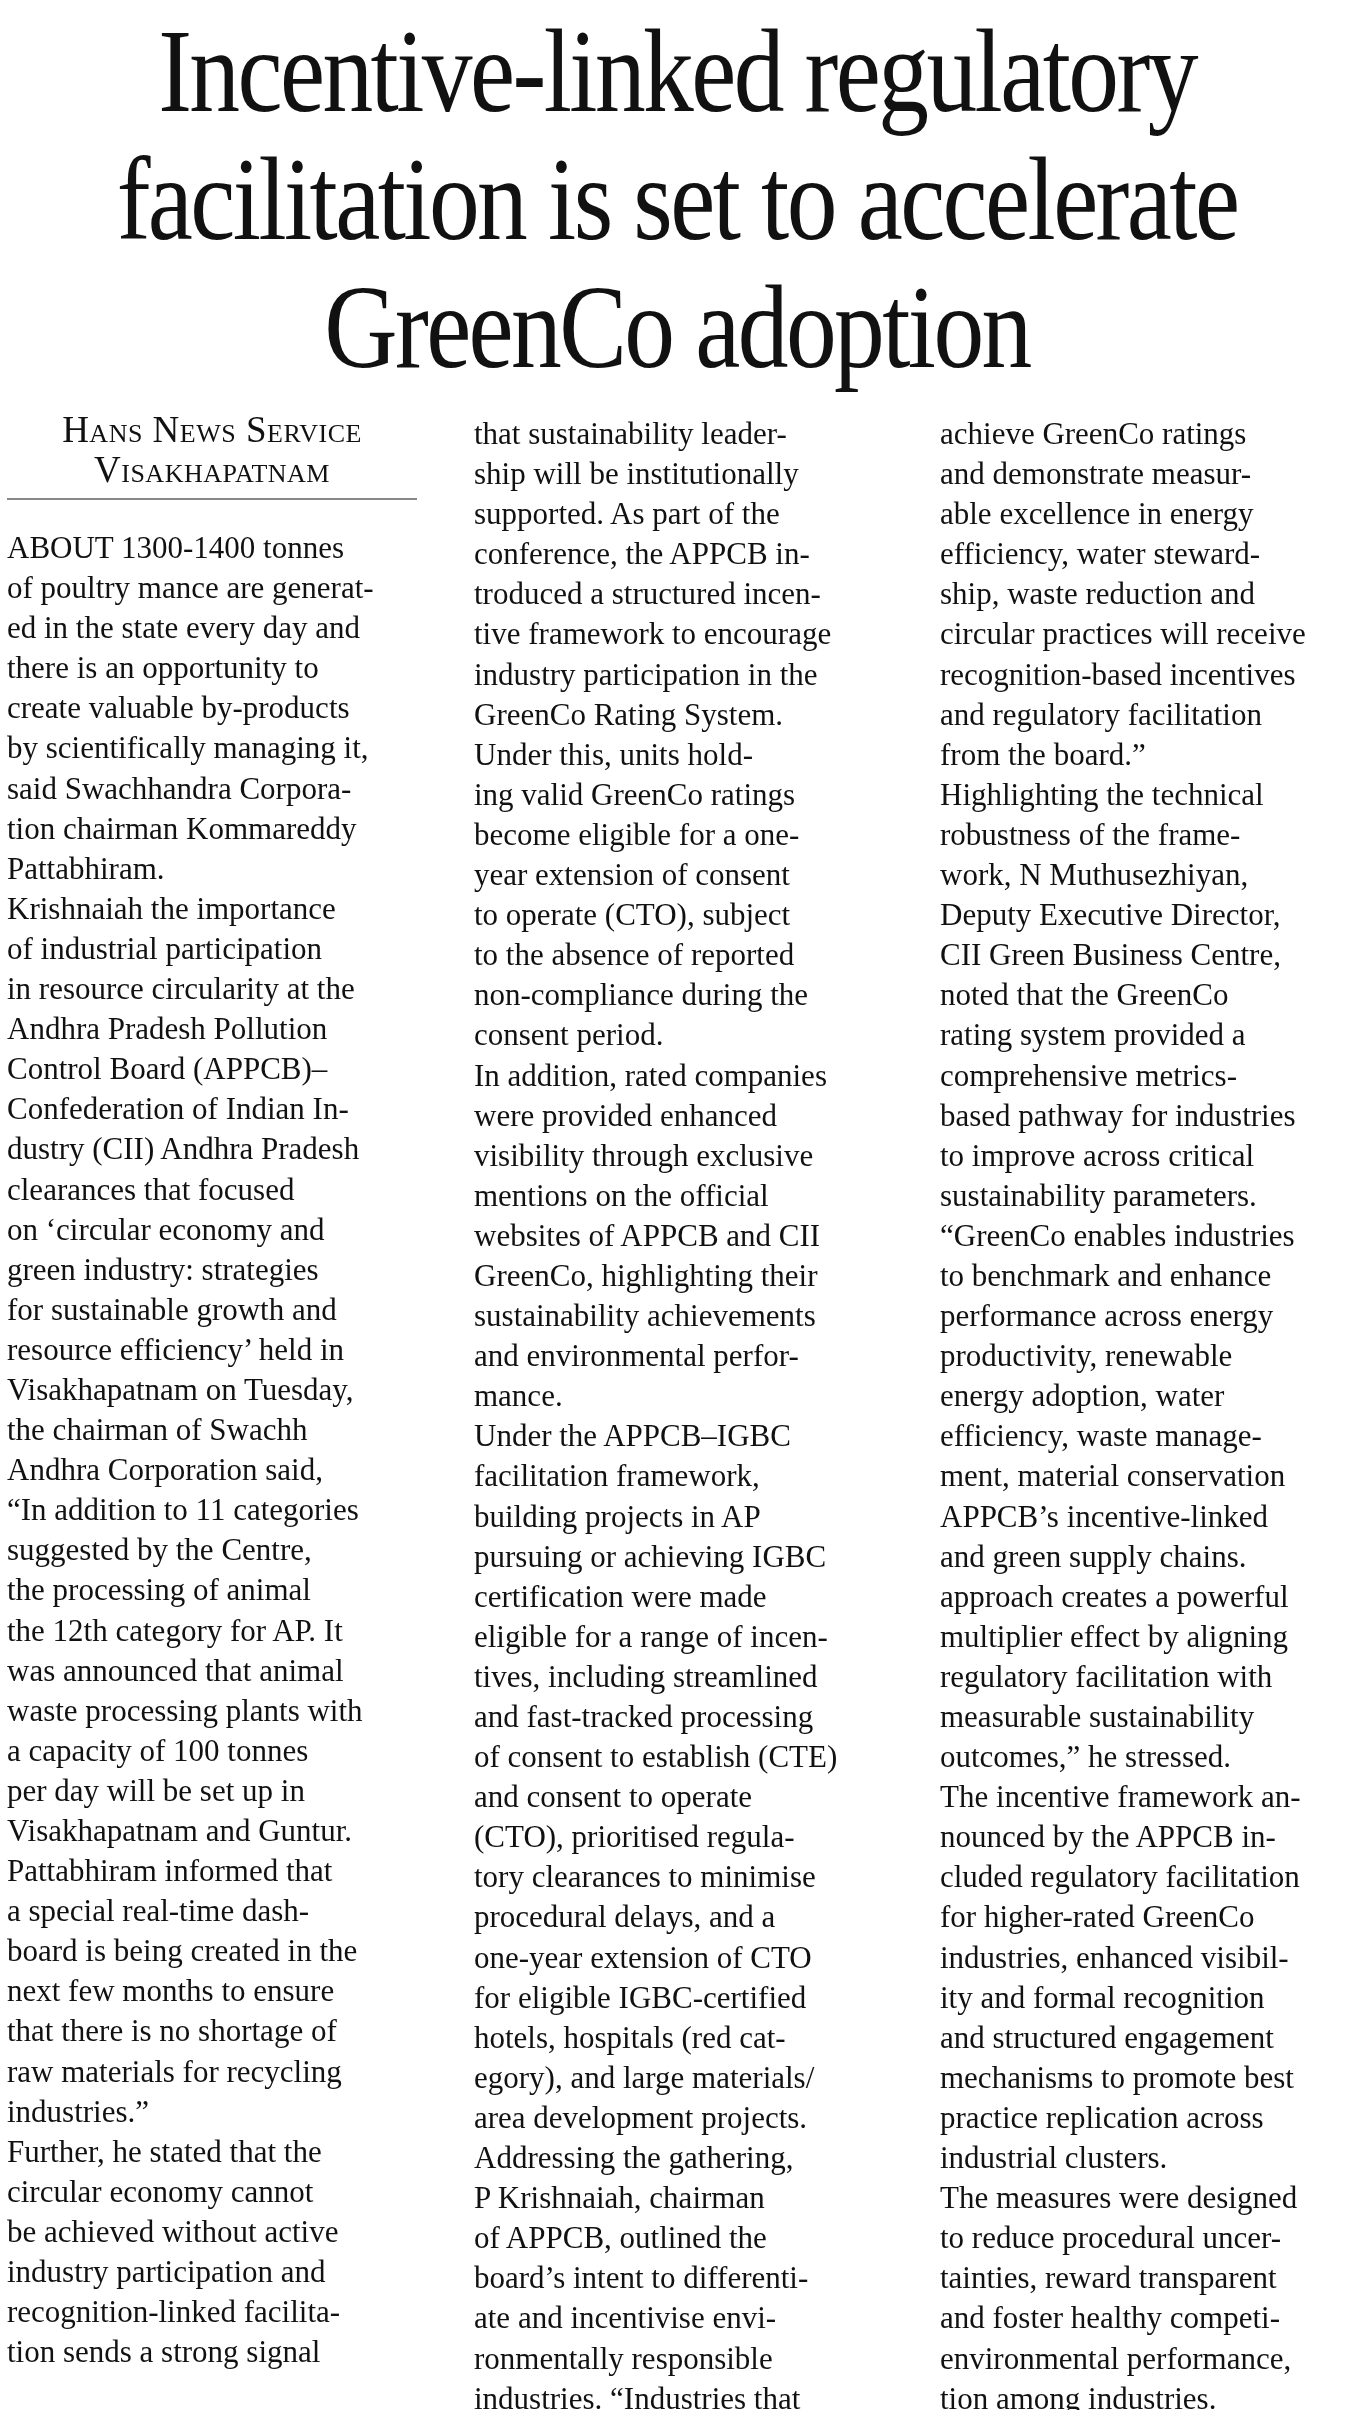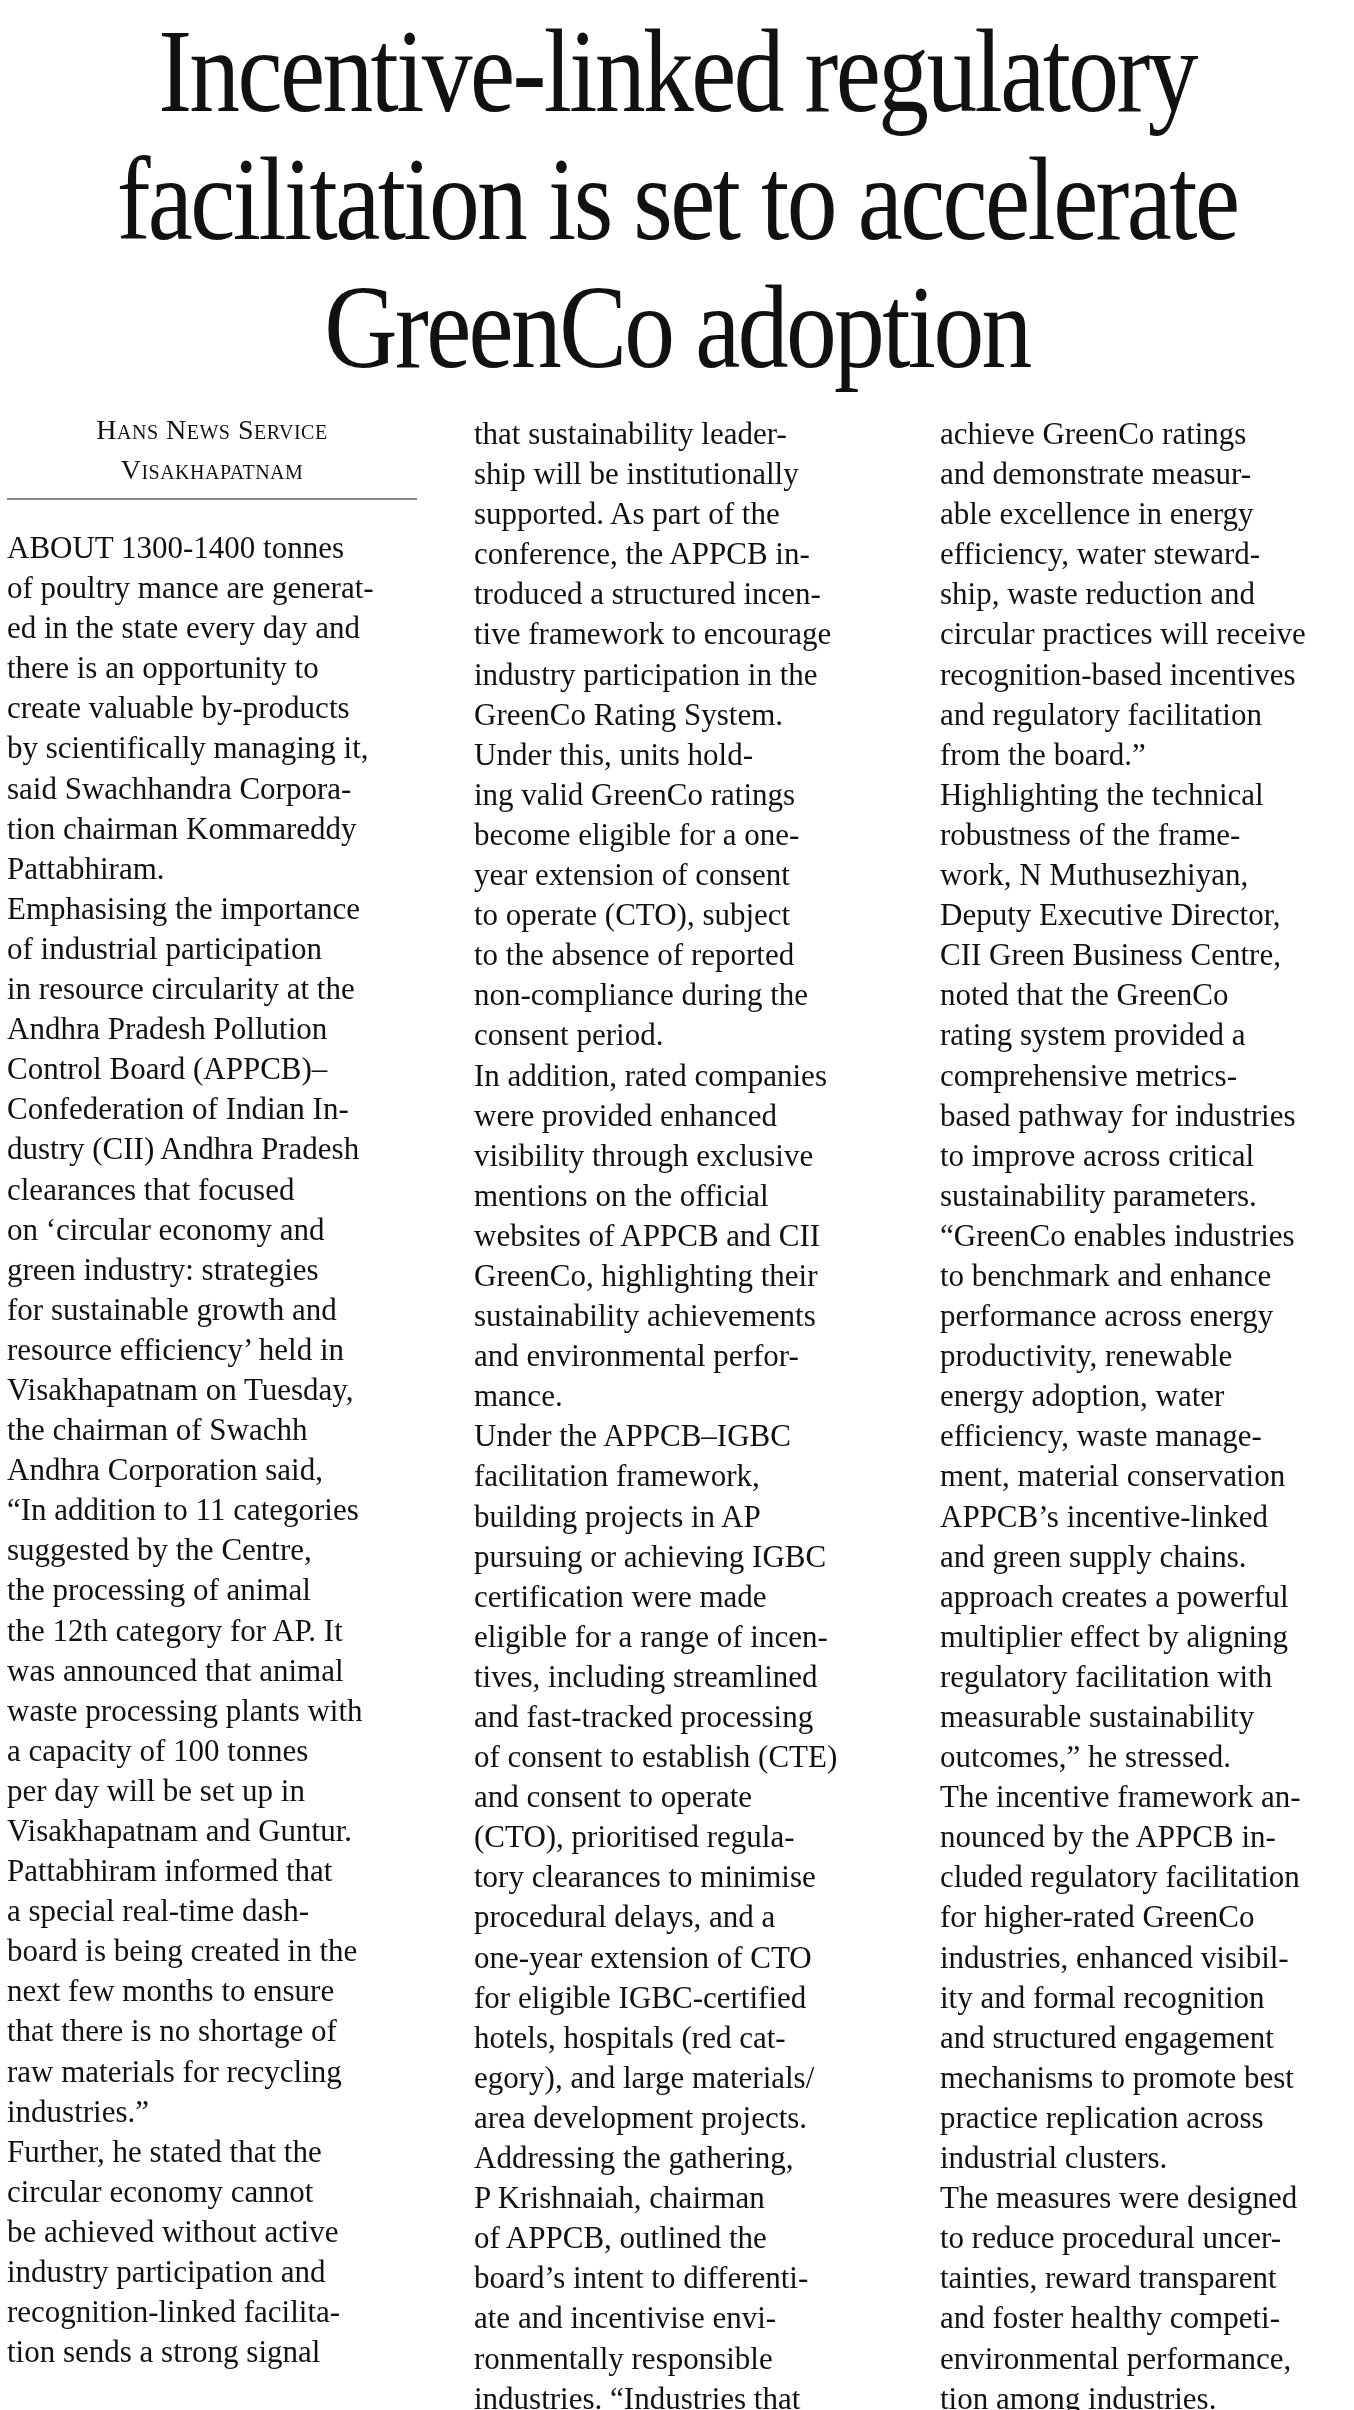--- a/index.html
+++ b/index.html
@@ -48,21 +48,21 @@
       font-size: 31px;
       line-height: 40.1px;
       white-space: nowrap;
     }
     .col-1 { left: 7px;   width: 410px; }
     .col-2 { left: 474px; width: 410px; top: 4px; }
     .col-3 { left: 940px; width: 414px; top: 4px; }
     .byline {
       text-align: center;
       font-variant: small-caps;
-      font-size: 28px;
+      font-size: 37px;
       line-height: 40px;
       letter-spacing: 0.5px;
       width: 410px;
     }
     .byline-rule {
       width: 410px;
       height: 0;
       border-top: 2px solid #888888;
       margin: 8px 0 28px 0;
     }
@@ -90,21 +90,21 @@
     <div class="col-text">
         <span class="para-line">ABOUT 1300-1400 tonnes</span>
         <span class="para-line">of poultry mance are generat-</span>
         <span class="para-line">ed in the state every day and</span>
         <span class="para-line">there is an opportunity to</span>
         <span class="para-line">create valuable by-products</span>
         <span class="para-line">by scientifically managing it,</span>
         <span class="para-line">said Swachhandra Corpora-</span>
         <span class="para-line">tion chairman Kommareddy</span>
         <span class="para-line">Pattabhiram.</span>
-        <span class="para-line">Emphasising the importance</span>
+        <span class="para-line">Krishnaiah the importance</span>
         <span class="para-line">of industrial participation</span>
         <span class="para-line">in resource circularity at the</span>
         <span class="para-line">Andhra Pradesh Pollution</span>
         <span class="para-line">Control Board (APPCB)–</span>
         <span class="para-line">Confederation of Indian In-</span>
         <span class="para-line">dustry (CII) Andhra Pradesh</span>
         <span class="para-line">clearances that focused</span>
         <span class="para-line">on ‘circular economy and</span>
         <span class="para-line">green industry: strategies</span>
         <span class="para-line">for sustainable growth and</span>

